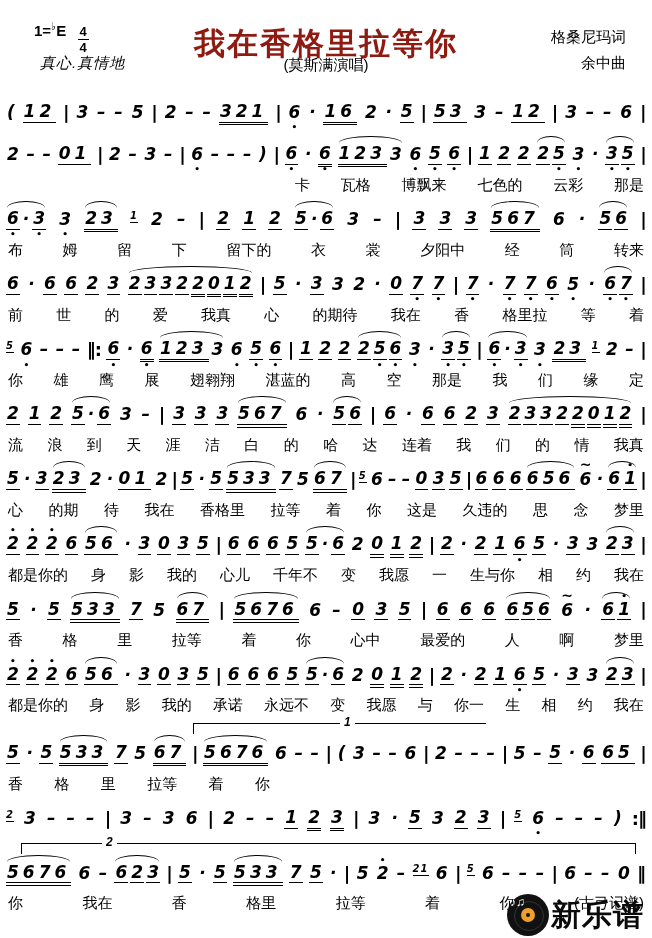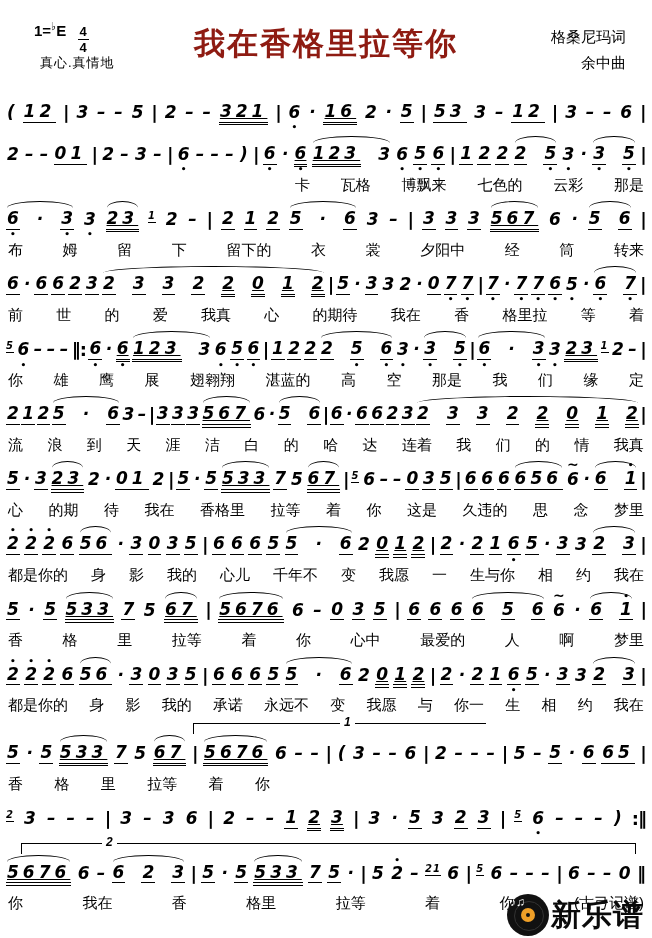--- a/index.html
+++ b/index.html
@@ -8,48 +8,48 @@
   .page{position:relative;width:652px;height:938px;}
 
   
   .hdr{position:relative;height:84px;padding-top:8px;}
   .hdr-left{position:absolute;left:34px;top:22px;font-size:15px;font-weight:bold;white-space:nowrap;}
   .keysig{display:inline-flex;align-items:center;}
   .flat{font-size:11px;vertical-align:super;position:relative;top:-4px;}
   .meter{display:inline-flex;flex-direction:column;align-items:center;line-height:1;margin-left:7px;font-size:13px;}
   .meter .mt{border-bottom:1.5px solid #000;padding:0 2px 1px;}
   .meter .mb{padding-top:1px;}
-  .tempo{position:absolute;left:40px;top:54px;font-size:13px;letter-spacing:1px;}
+  .tempo{position:absolute;left:40px;top:54px;font-size:15px;letter-spacing:1px;font-style:italic;}
   .title{position:absolute;left:0;right:0;top:16px;text-align:center;font-size:31px;font-weight:bold;color:#8e1b12;letter-spacing:2px;margin-top:7px;}
   .subtitle{position:absolute;left:0;right:0;top:56px;text-align:center;font-size:15px;}
   .credit-l{position:absolute;right:26px;top:28px;font-size:15px;margin-left:28px;}
   .credit-c{position:absolute;right:26px;top:54px;font-size:15px;text-align:right;}
 
   
   #score{position:relative;padding:0 2px;}
   .sys{position:relative;margin:0 0 1px 0;}
   .sys.has-volta{padding-top:13px;}
   .notes-row{display:flex;justify-content:space-between;align-items:flex-end;
              padding:11px 4px 10px;font-family:"DejaVu Sans",sans-serif;
              font-weight:bold;font-style:italic;font-size:17px;line-height:1.05;}
   .n{position:relative;display:inline-block;}
   .tx{display:inline-block;padding:0 1px 1px;}
   .wide .tx{letter-spacing:4px;}
   .u1 > .tx{border-bottom:1.6px solid #000;}
-  .u2 > .tx{border-bottom:1.6px solid #000;position:relative;text-decoration:underline;}
+  .u2 > .tx{border-bottom:1.6px solid #000;position:relative;}
   .u2 > .tx::after{content:"";position:absolute;left:0;right:0;bottom:-3.5px;border-bottom:1.6px solid #000;}
   .n.da::before{content:"•";position:absolute;top:-9px;left:50%;transform:translateX(-50%);
                 font-size:9px;font-style:normal;}
   .n.db::after{content:"•";position:absolute;bottom:-10px;left:50%;transform:translateX(-50%);
                font-size:9px;font-style:normal;}
   .n.tr::before{content:"~";position:absolute;top:-14px;left:50%;transform:translateX(-50%);
                 font-size:14px;font-style:normal;}
   .n.g{font-size:10px;position:relative;top:-7px;}
   .n.g .tx{letter-spacing:1px;border-bottom:1px solid #000;padding:0 0 .5px;}
-  .slur{position:relative;display:inline-flex;gap:16px;align-items:flex-end;}
+  .slur{position:relative;display:inline-flex;gap:2px;align-items:flex-end;}
   .slur::before{content:"";position:absolute;top:-9px;left:1px;right:1px;height:6px;
                 border-top:1.6px solid #000;border-radius:50% 50% 0 0/100% 100% 0 0;}
   .bar{font-style:normal;font-weight:bold;font-size:18px;letter-spacing:-1px;}
   .bar.endbar{font-size:18px;letter-spacing:0;}
   .lyr-row{display:flex;justify-content:space-between;padding:0 6px 3px;font-size:15px;line-height:1.35;}
   .lyr-row span{white-space:nowrap;}
 
   
   .volta{position:absolute;top:3px;height:10px;border-top:1.6px solid #000;border-left:1.6px solid #000;}
   .volta.v-r{border-right:1.6px solid #000;}
@@ -78,20 +78,21 @@
         <span class="flat">♭</span>
         <span>E</span>
       </span>
       <span class="meter">
         <span class="mt">4</span>
         <span class="mb">4</span>
       </span>
     </div>
     <div class="tempo">真心.真情地</div>
     <div class="title">我在香格里拉等你</div>
+    <div class="subtitle">(莫斯满演唱)</div>
     <div class="credit-l">格桑尼玛词</div>
     <div class="credit-c">余中曲</div>
   </div>
 
   <div id="score">
       <div class="sys">
         <div class="notes-row">
           <span class="n"><span class="tx">(</span></span>
           <span class="n u1 wide"><span class="tx">12</span></span>
           <span class="bar">|</span>

